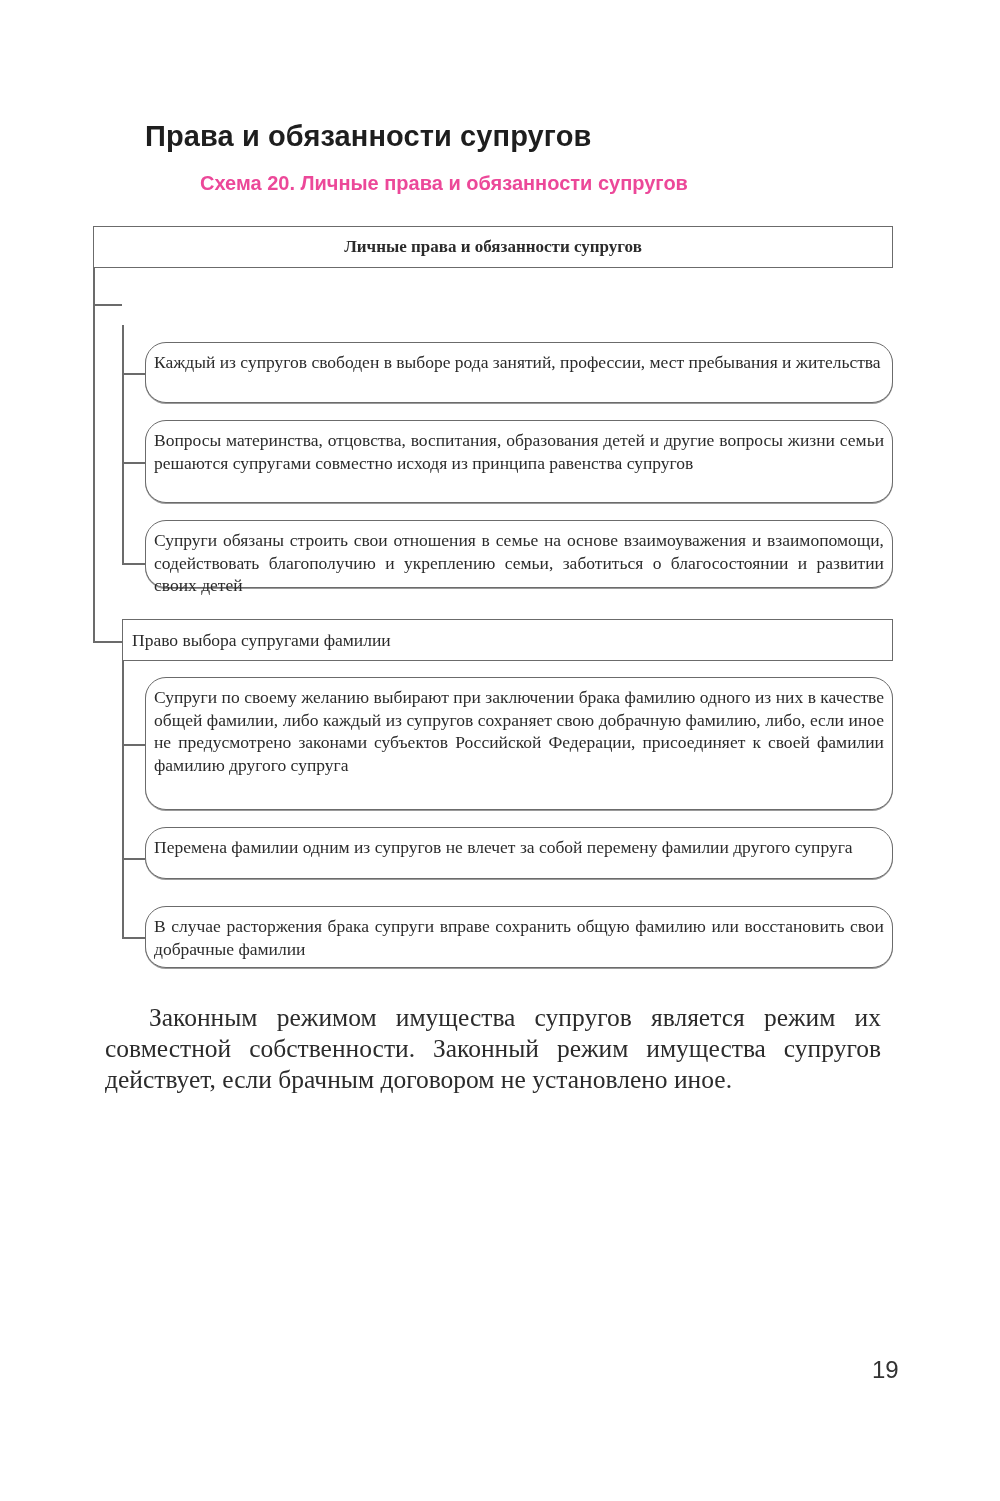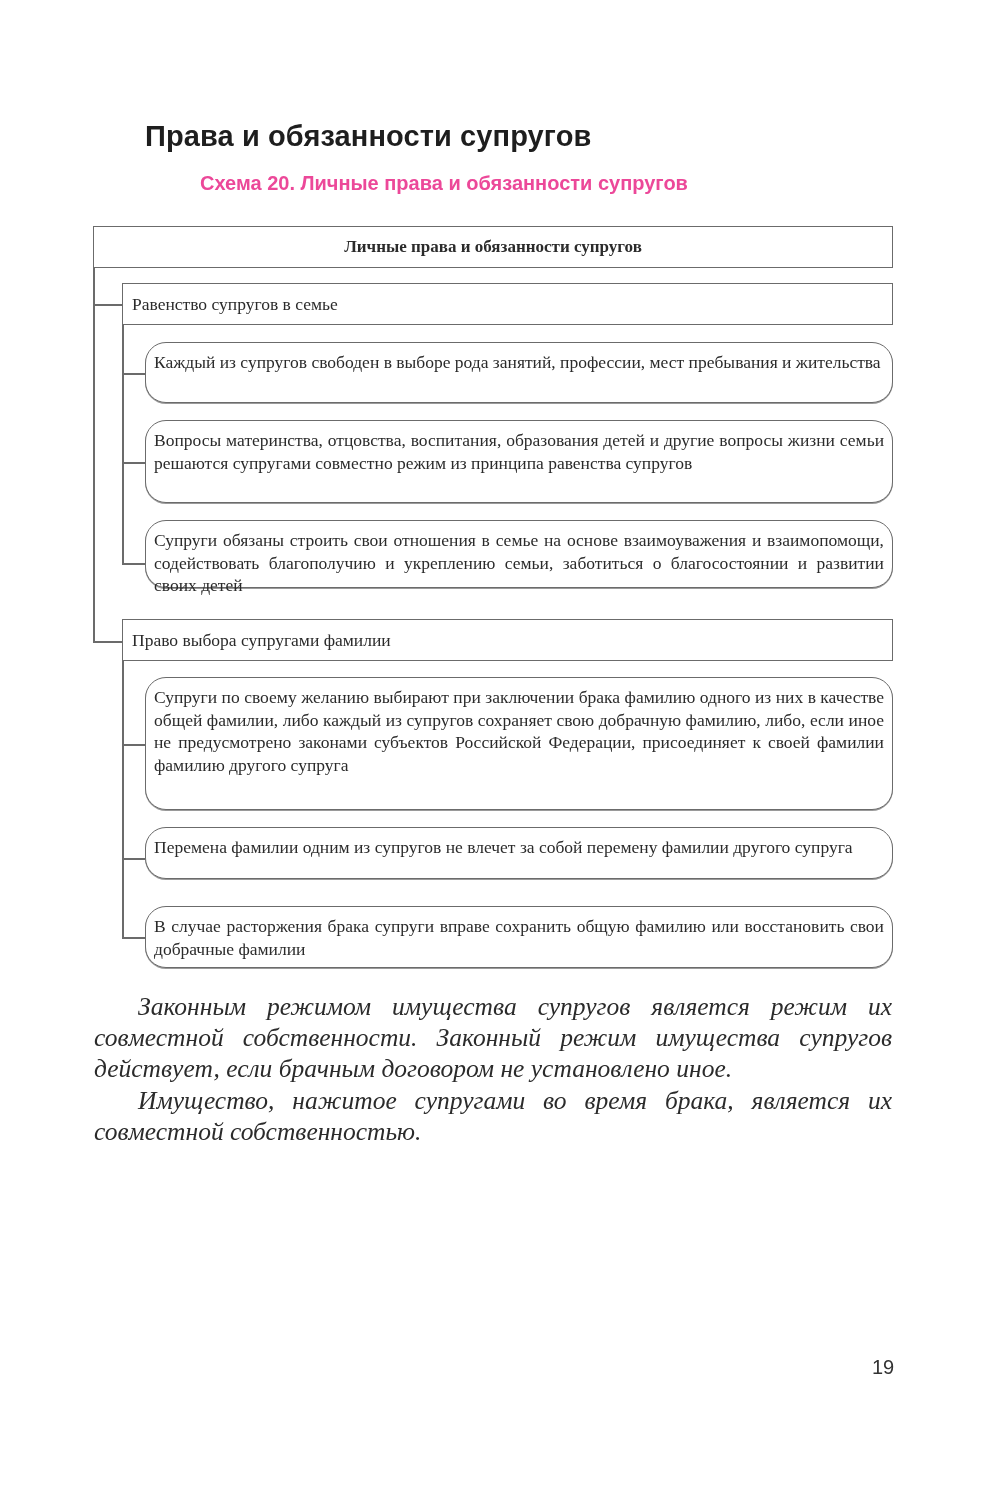--- a/index.html
+++ b/index.html
@@ -83,30 +83,29 @@
       top: 990px;
       width: 800px;
       font-family: "Liberation Serif", serif;
       font-size: 25.5px;
       line-height: 31px;
       color: #2b2b2b;
       text-align: justify;
       margin: 0;
     }
     .body-text p {
-      margin: 1px;
+      margin: 12px;
       text-indent: 44px;
-      font-style: italic;
     }
     .page-number {
       position: absolute;
       left: 872px;
       top: 1356px;
       font-family: "Liberation Sans", sans-serif;
-      font-size: 20px;
+      font-size: 24px;
       color: #333;
     }
   </style>
 </head>
 <body>
 
 <h1 class="page-title">Права и обязанности супругов</h1>
 <h2 class="scheme-caption">Схема 20. Личные права и обязанности супругов</h2>
 
 <div class="diagram">
@@ -120,29 +119,27 @@
   <div class="line" style="left:122px; top:462px; width:23px; height:1.5px;"></div>
   <div class="line" style="left:122px; top:563px; width:23px; height:1.5px;"></div>
 
   <div class="line" style="left:122px; top:661px; width:1.5px; height:277px;"></div>
   <div class="line" style="left:122px; top:744px; width:23px; height:1.5px;"></div>
   <div class="line" style="left:122px; top:858px; width:23px; height:1.5px;"></div>
   <div class="line" style="left:122px; top:937px; width:23px; height:1.5px;"></div>
 
   <div class="box root">Личные права и обязанности супругов</div>
 
-  <div class="box cat" style="top:283px;">Равенство супругов в семье</div>
   <div class="box item" style="top:342px; height:61px;">Каждый из супругов свободен в выборе рода занятий, профессии, мест пребывания и жительства</div>
-  <div class="box item" style="top:420px; height:83px;">Вопросы материнства, отцовства, воспитания, образования детей и другие вопросы жизни семьи решаются супругами совместно режим из принципа равенства супругов</div>
+  <div class="box item" style="top:420px; height:83px;">Вопросы материнства, отцовства, воспитания, образования детей и другие вопросы жизни семьи решаются супругами совместно исходя из принципа равенства супругов</div>
   <div class="box item" style="top:520px; height:68px;">Супруги обязаны строить свои отношения в семье на основе взаимоуважения и взаимопомощи, содействовать благополучию и укреплению семьи, заботиться о благосостоянии и развитии своих детей</div>
 
   <div class="box cat" style="top:619px;">Право выбора супругами фамилии</div>
   <div class="box item" style="top:677px; height:133px;">Супруги по своему желанию выбирают при заключении брака фамилию одного из них в качестве общей фамилии, либо каждый из супругов сохраняет свою добрачную фамилию, либо, если иное не предусмотрено законами субъектов Российской Федерации, присоединяет к своей фамилии фамилию другого супруга</div>
   <div class="box item" style="top:827px; height:52px;">Перемена фамилии одним из супругов не влечет за собой перемену фамилии другого супруга</div>
   <div class="box item" style="top:906px; height:62px;">В случае расторжения брака супруги вправе сохранить общую фамилию или восстановить свои добрачные фамилии</div>
 </div>
 
 <div class="body-text">
   <p>Законным режимом имущества супругов является режим их совместной собственности. Законный режим имущества супругов действует, если брачным договором не установлено иное.</p>
-  <p>Имущество, нажитое супругами во время брака, является их совместной собственностью.</p>
 </div>
 
 <div class="page-number">19</div>
 
 </body></html>

